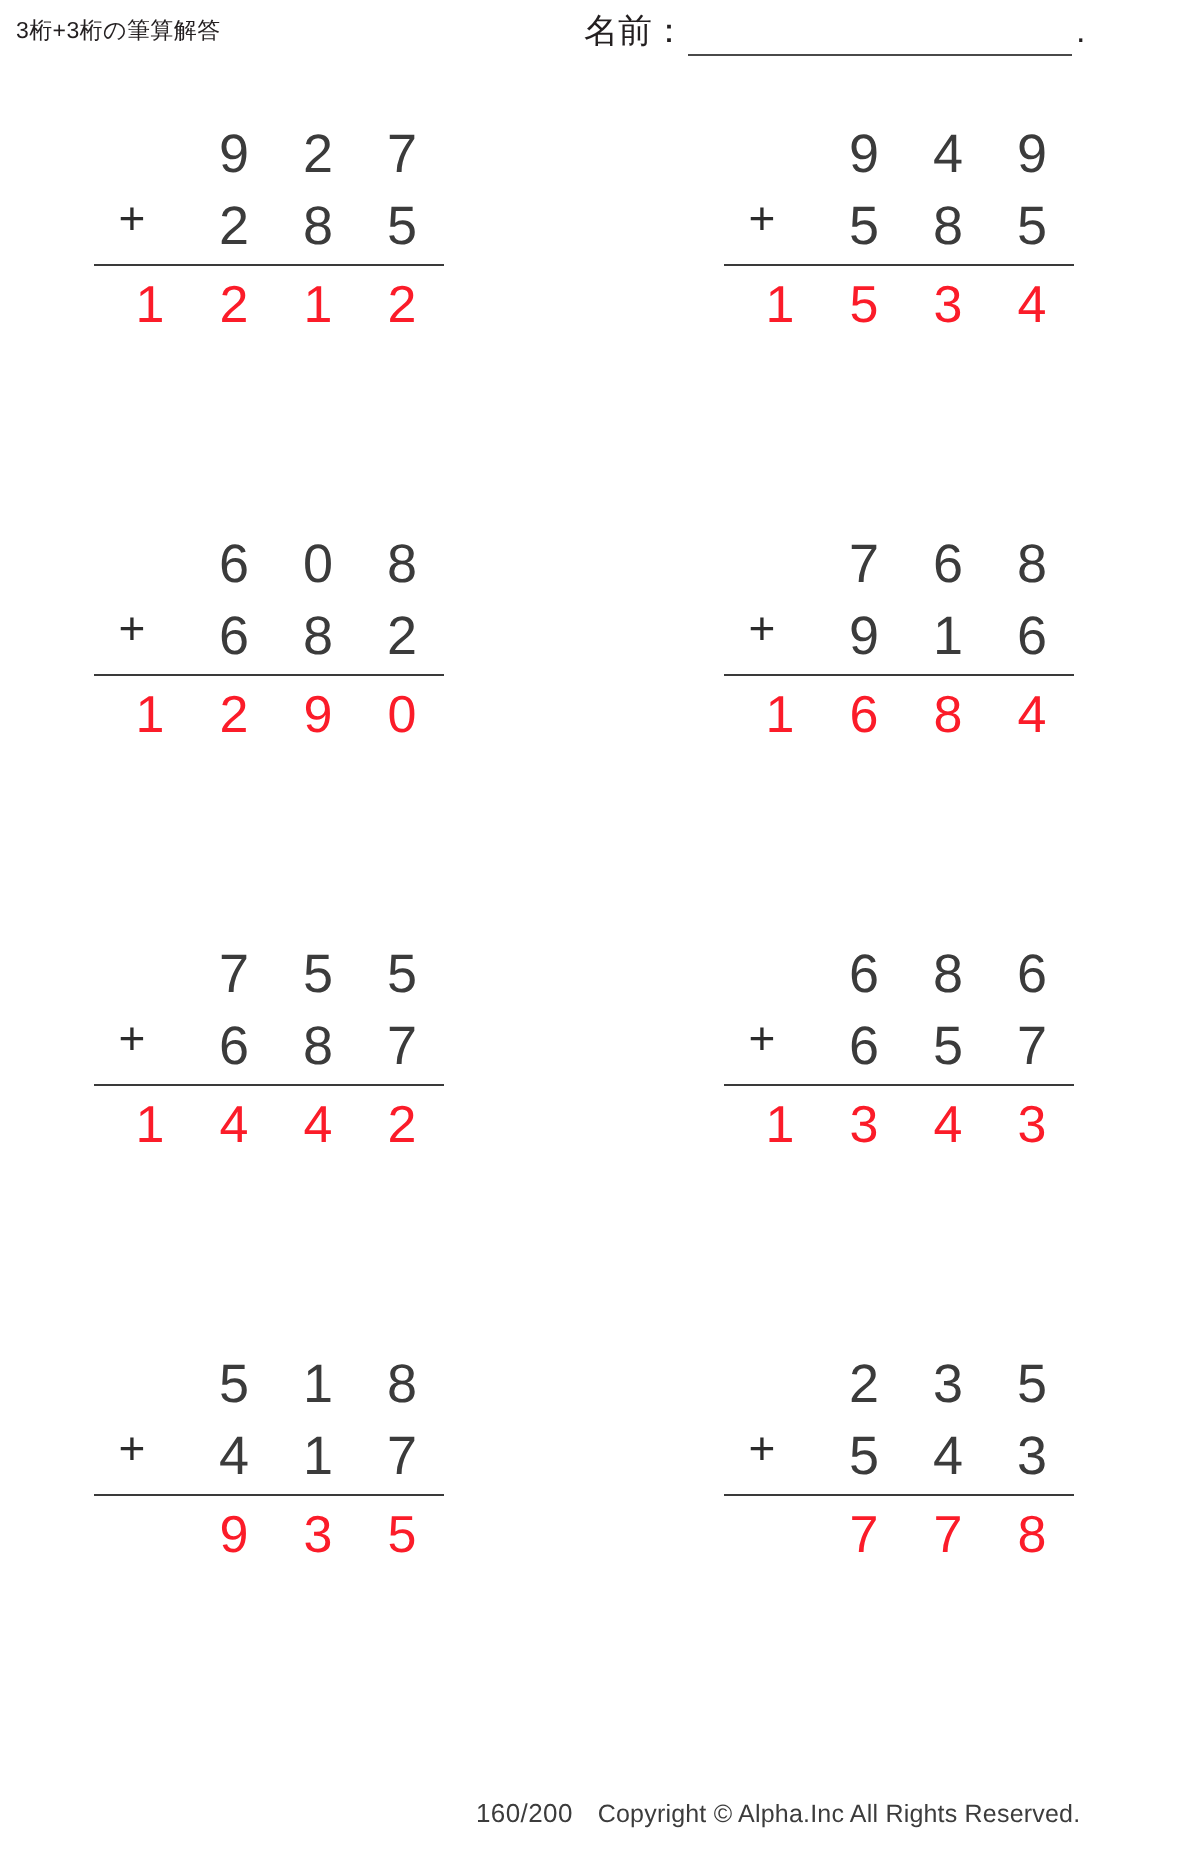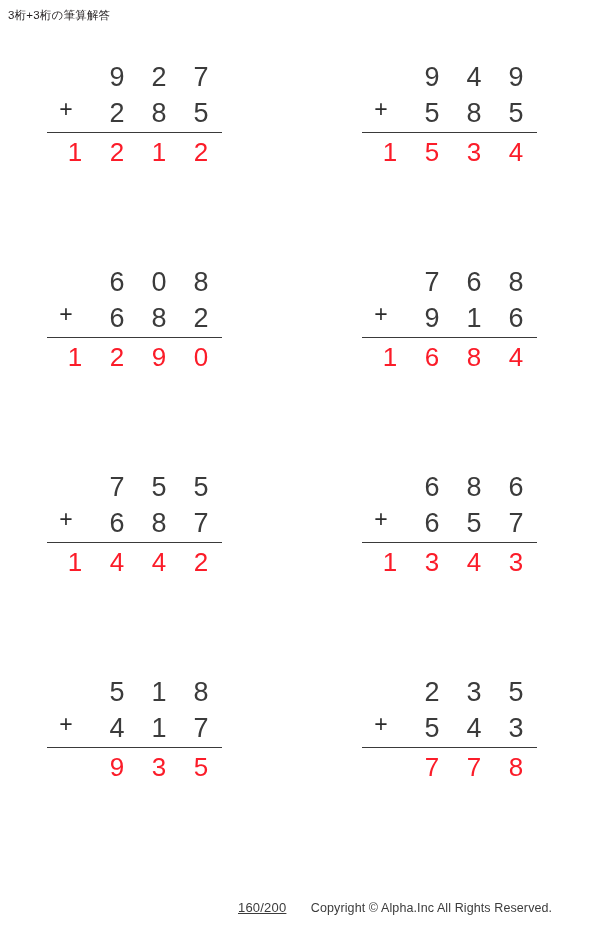--- a/index.html
+++ b/index.html
@@ -152,35 +152,39 @@
   .footer-right {
     position: absolute;
     left: 238px;
     bottom: 22px;
     white-space: nowrap;
   }
   .page-count {
     font-size: 13px;
     color: #3c3c3c;
     letter-spacing: 0.2px;
-    text-decoration: underline;
   }
   .copyright {
     font-size: 12.5px;
     color: #3c3c3c;
-    margin-left: 20px;
+    margin-left: 8px;
     letter-spacing: 0.1px;
   }
 </style>
 </head>
 <body>
 
 <div class="header">
   <div class="worksheet-title">3桁+3桁の筆算解答</div>
 
+  <div class="name-block">
+    <span class="name-label">名前：</span>
+    <span class="name-line" title=""></span>
+    <span class="name-dot">.</span>
+  </div>
 </div>
 
 <div class="grid">
 
   <div class="prow">
     <div class="problem col-left">
       <div class="plus-sign">+</div>
       <div class="digit-row addend-1">
         <span class="digit">9</span>
         <span class="digit">2</span>

